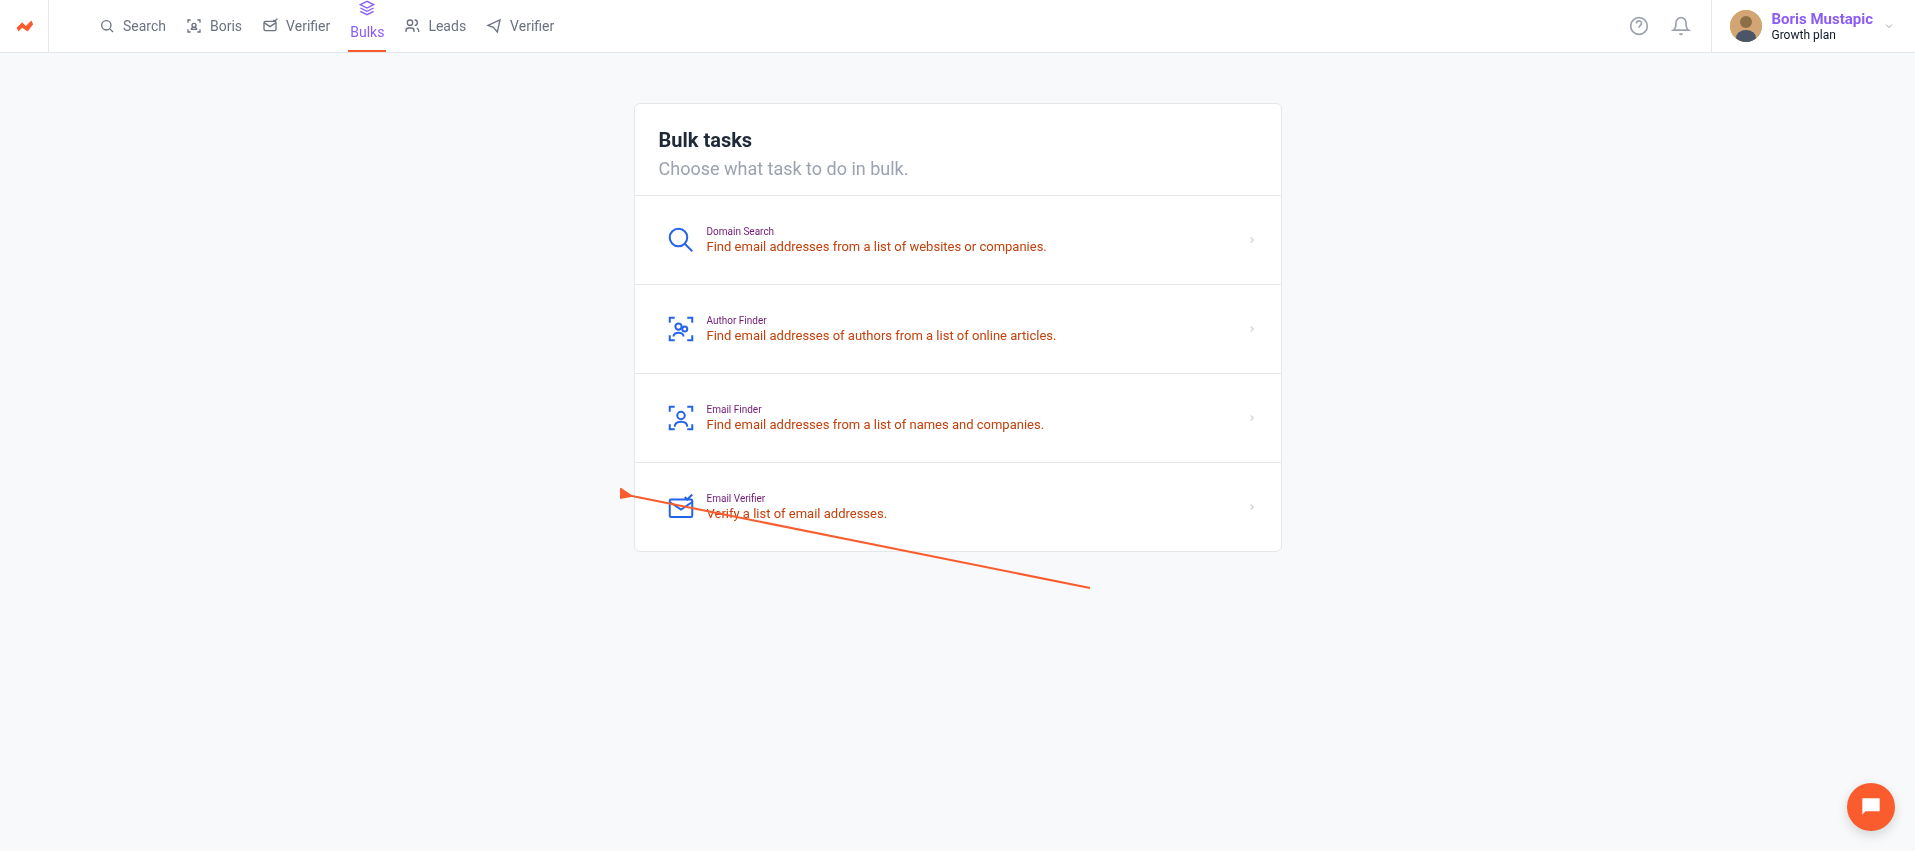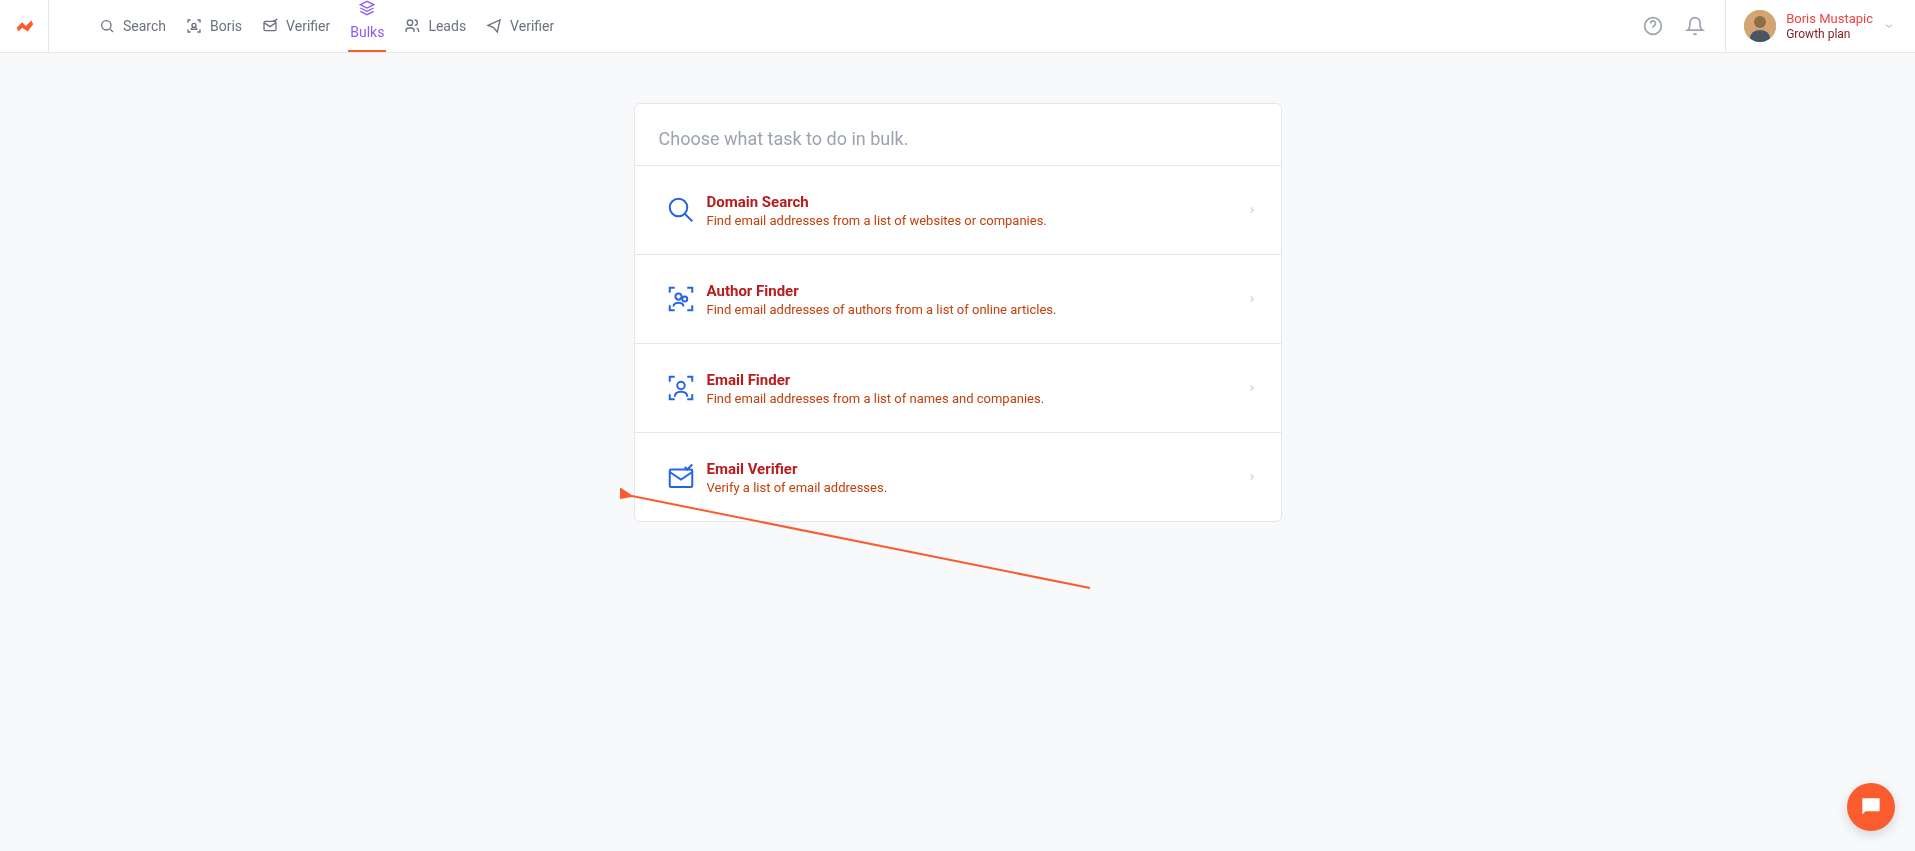--- a/index.html
+++ b/index.html
@@ -88,22 +88,22 @@
       width: 32px;
       height: 32px;
       border-radius: 50%;
       background: linear-gradient(135deg, #fbbf24, #34d399);
       display: flex;
       align-items: center;
       justify-content: center;
       overflow: hidden;
     }
     .user-text { line-height: 1.2; }
-    .user-name { font-size: 13px; font-weight: 400; color: #ef4444; }
-    .user-plan { font-size: 12px; color: #7f1d1d; }
+    .user-name { font-size: 15px; font-weight: 700; color: #8b5cf6; }
+    .user-plan { font-size: 12px; color: #0f172a; }
     .main {
       display: flex;
       justify-content: center;
       padding-top: 50px;
     }
     .card {
       width: 648px;
       background: #fff;
       border: 1px solid #e5e7eb;
       border-radius: 6px;
@@ -135,23 +135,23 @@
       align-items: center;
       justify-content: center;
       flex-shrink: 0;
       color: #2563eb;
     }
     .task-text {
       flex: 1;
       padding-left: 4px;
     }
     .task-title {
-      font-size: 15px;
-      font-weight: 700;
-      color: #b91c1c;
+      font-size: 10px;
+      font-weight: 400;
+      color: #701a75;
       margin-bottom: 2px;
     }
     .task-desc {
       font-size: 13px;
       color: #c2410c;
     }
     .task-chevron { color: #d1d5db; }
     .chat-fab {
       position: absolute;
       bottom: 20px;
@@ -255,20 +255,21 @@
       <svg width="12" height="12" viewBox="0 0 24 24" fill="none" stroke="#9ca3af" stroke-width="2">
           <polyline points="6 9 12 15 18 9"></polyline>
         </svg>
     </div>
   </div>
 </div>
 
 <main class="main">
   <div class="card">
     <div class="card-header">
+      <h1 class="card-title">Bulk tasks</h1>
       <p class="card-sub">Choose what task to do in bulk.</p>
     </div>
 
     <div class="task-row">
       <div class="task-icon">
         <svg width="30" height="30" viewBox="0 0 24 24" fill="none" stroke="currentColor" stroke-width="1.6">
             <circle cx="10" cy="10" r="7"></circle>
             <line x1="21" y1="21" x2="15" y2="15"></line>
           </svg>
       </div>

